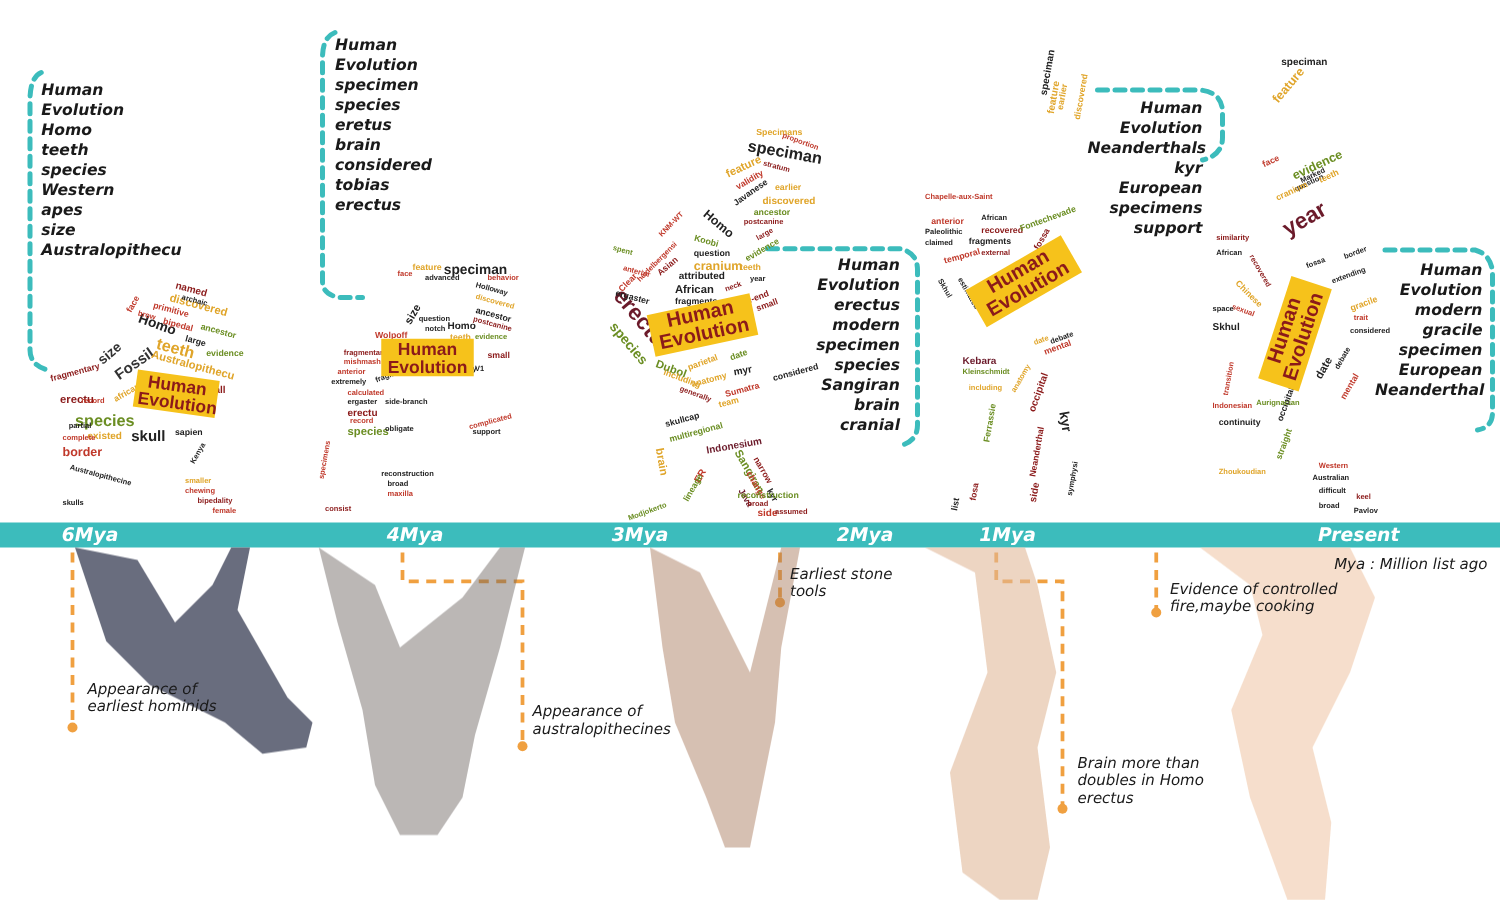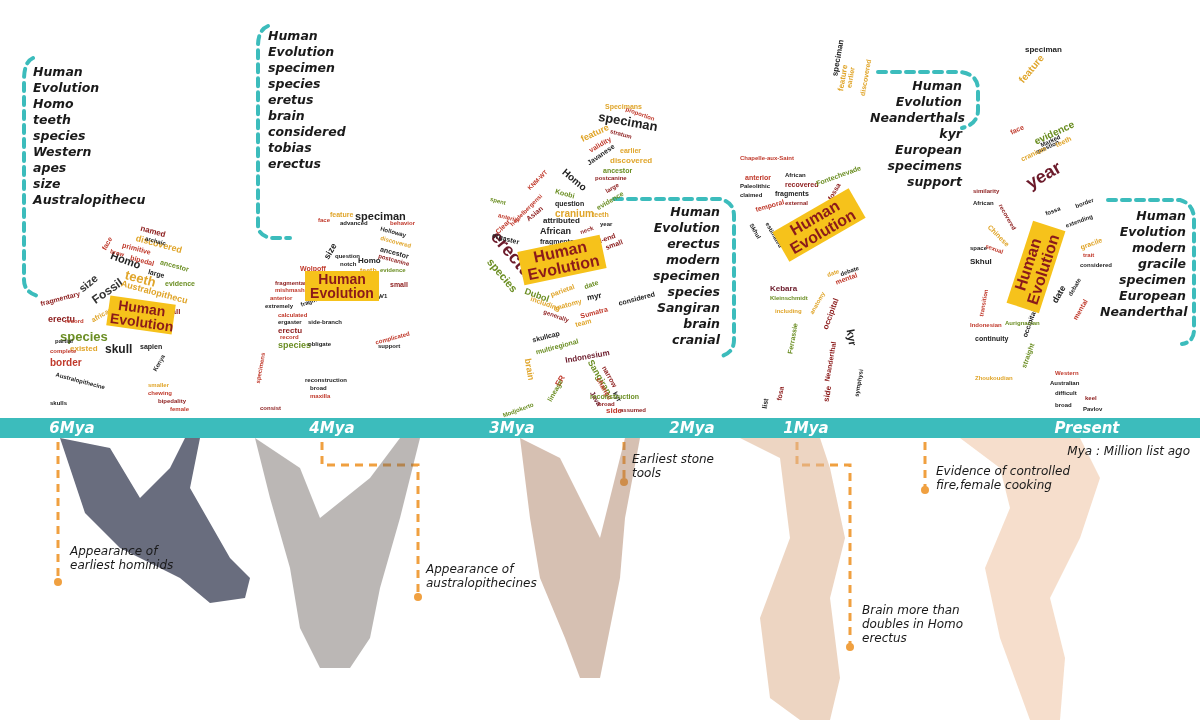--- a/index.html
+++ b/index.html
@@ -387,14 +387,14 @@
   <div>Earliest stone</div>
   <div>tools</div>
 </div>
 <div class="event" style="left:862px;top:603px;">
   <div>Brain more  than</div>
   <div>doubles in Homo</div>
   <div>erectus</div>
 </div>
 <div class="event" style="left:936px;top:464px;">
   <div>Evidence of controlled</div>
-  <div>fire,female cooking</div>
+  <div>fire,maybe cooking</div>
 </div>
 
 </body></html>

